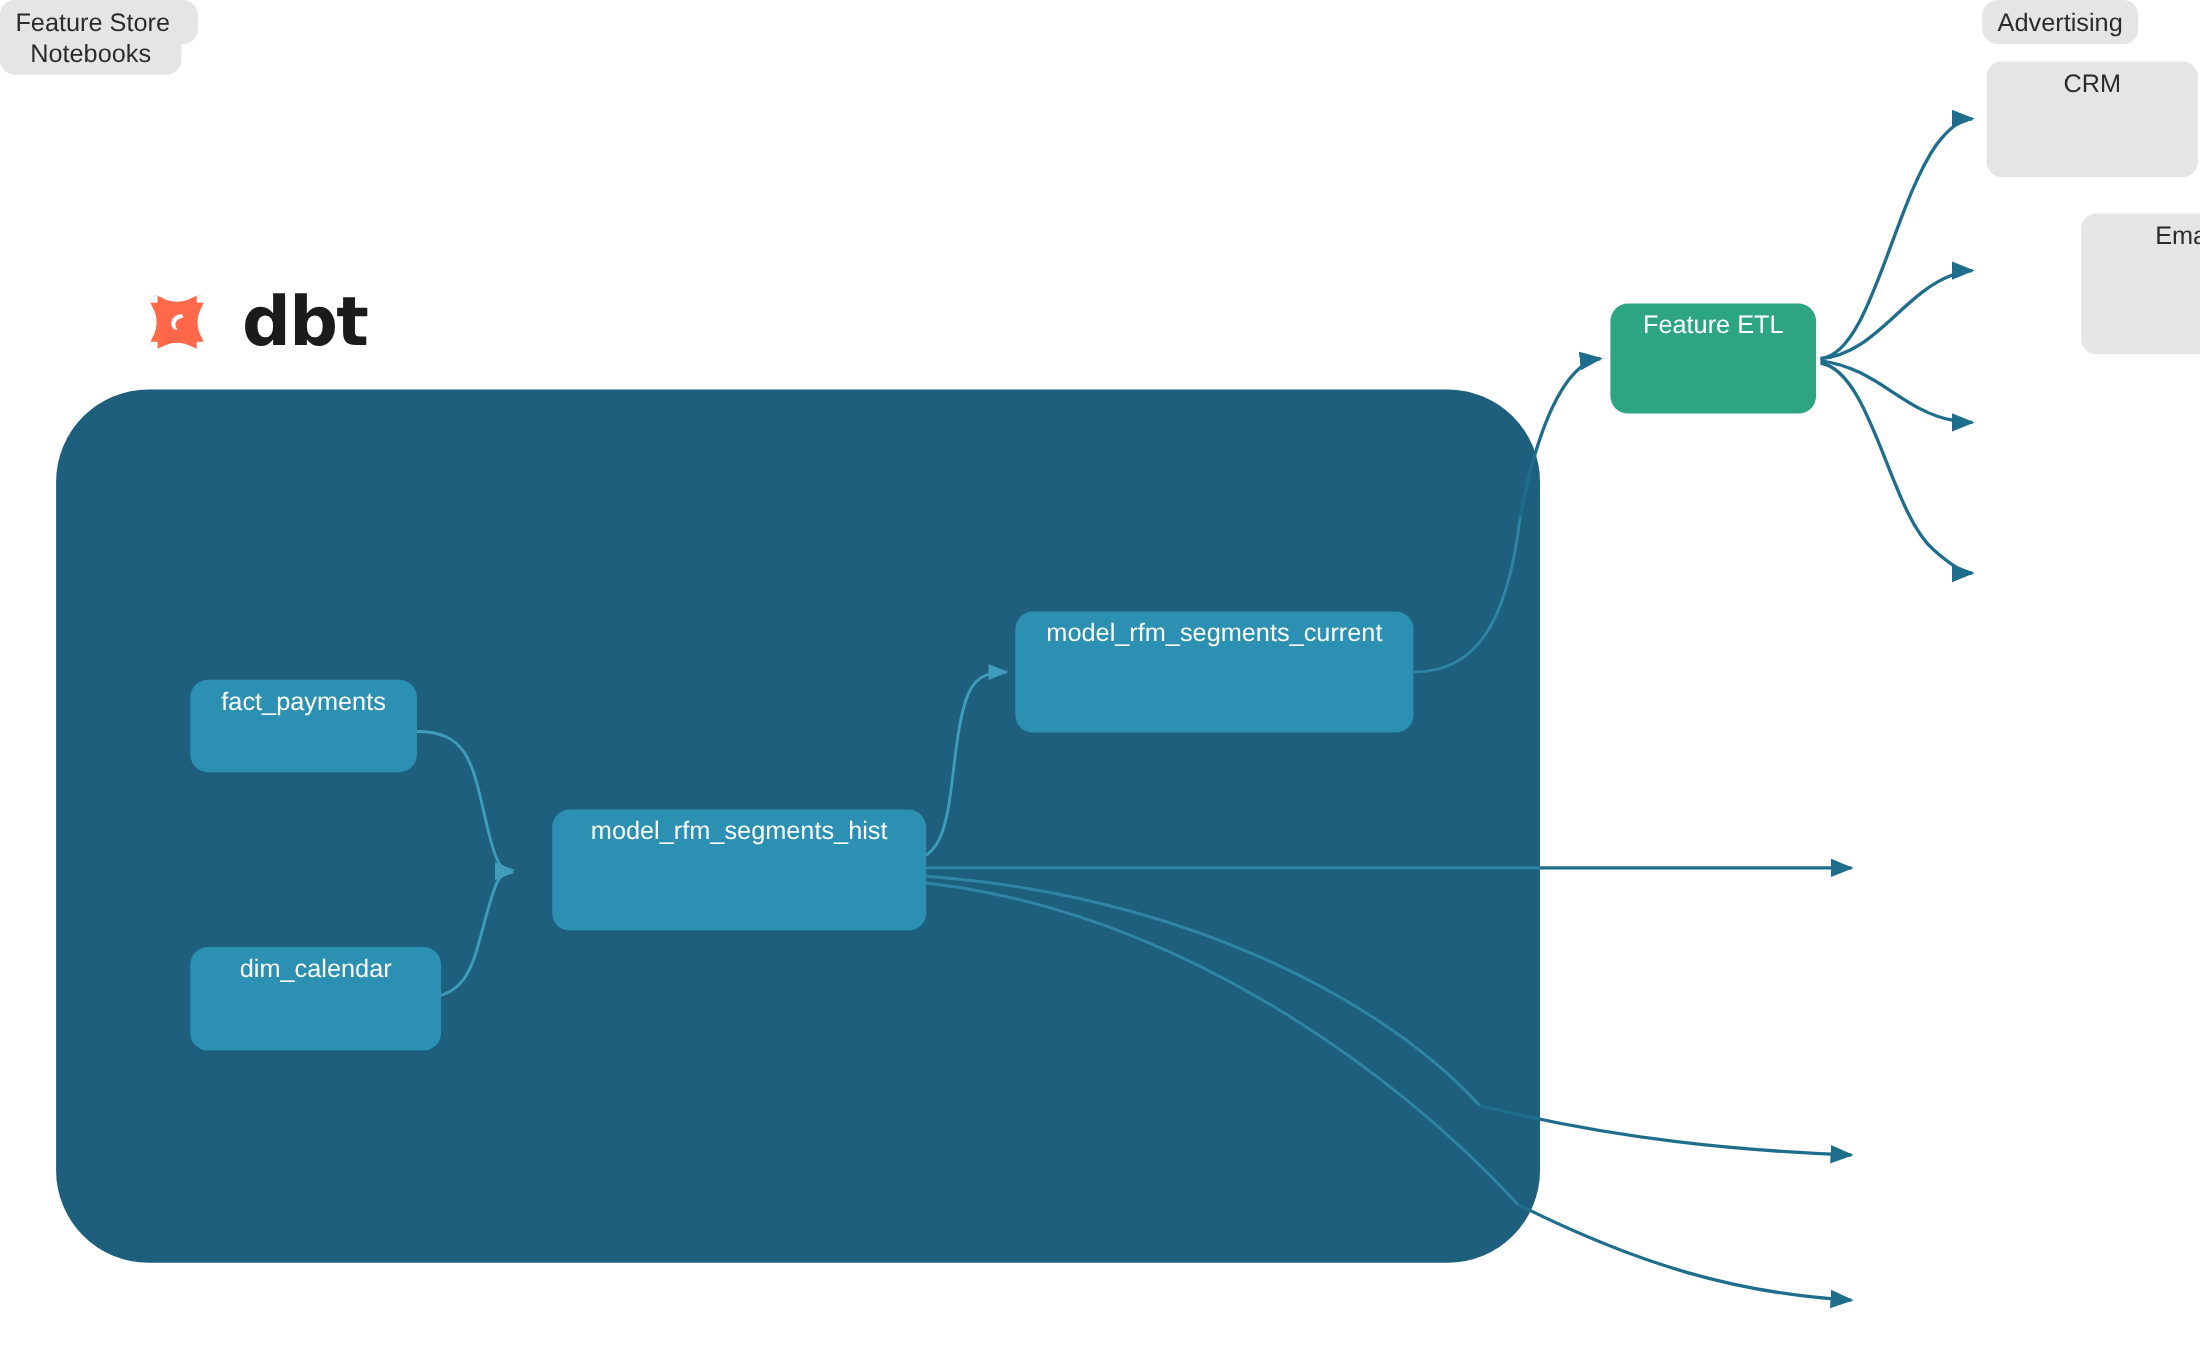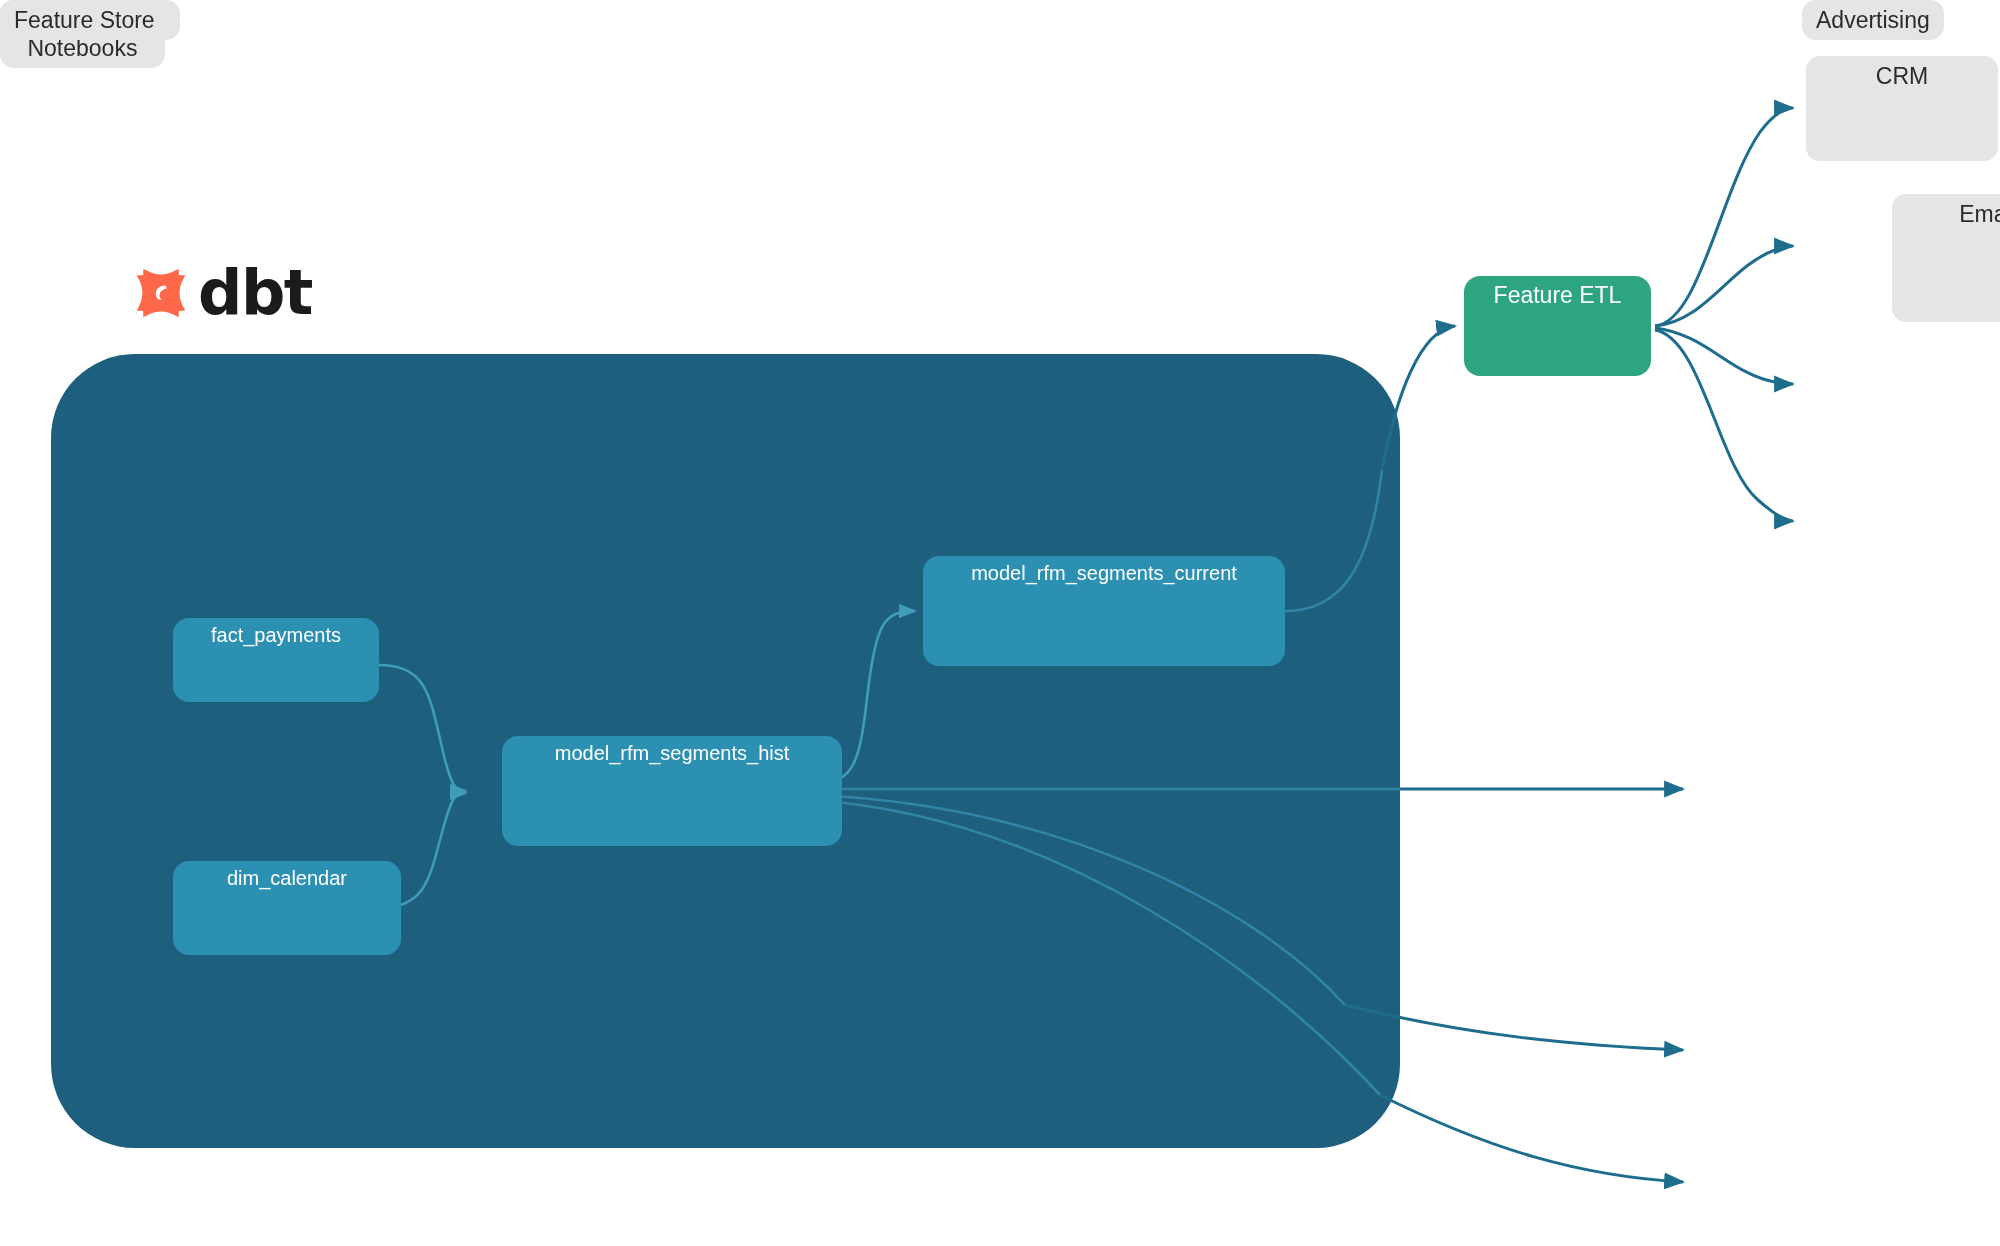--- a/index.html
+++ b/index.html
@@ -28,21 +28,21 @@
     pointer-events: none;
   }
 
   
   .brand {
     position: absolute;
     left: 124px;
     top: 256px;
     display: flex;
     align-items: center;
-    gap: 0;
+    gap: 22px;
   }
   .brand-mark {
     width: 74px;
     height: 74px;
     display: block;
   }
   .brand-word {
     font-family: "DejaVu Sans", sans-serif;
     font-weight: 700;
     font-size: 62px;
@@ -59,21 +59,21 @@
     display: flex;
     align-items: flex-start;
     justify-content: center;
     text-align: center;
     border-radius: 14px;
     padding: 6px 14px;
   }
   .node-model {
     background: #2c90b2;
     color: #ffffff;
-    font-size: 20px;
+    font-size: 23px;
     border-radius: 16px;
   }
   .node-green {
     background: #2ea581;
     color: #ffffff;
     font-size: 23px;
     border-radius: 16px;
   }
   .node-gray {
     background: #e5e5e5;

